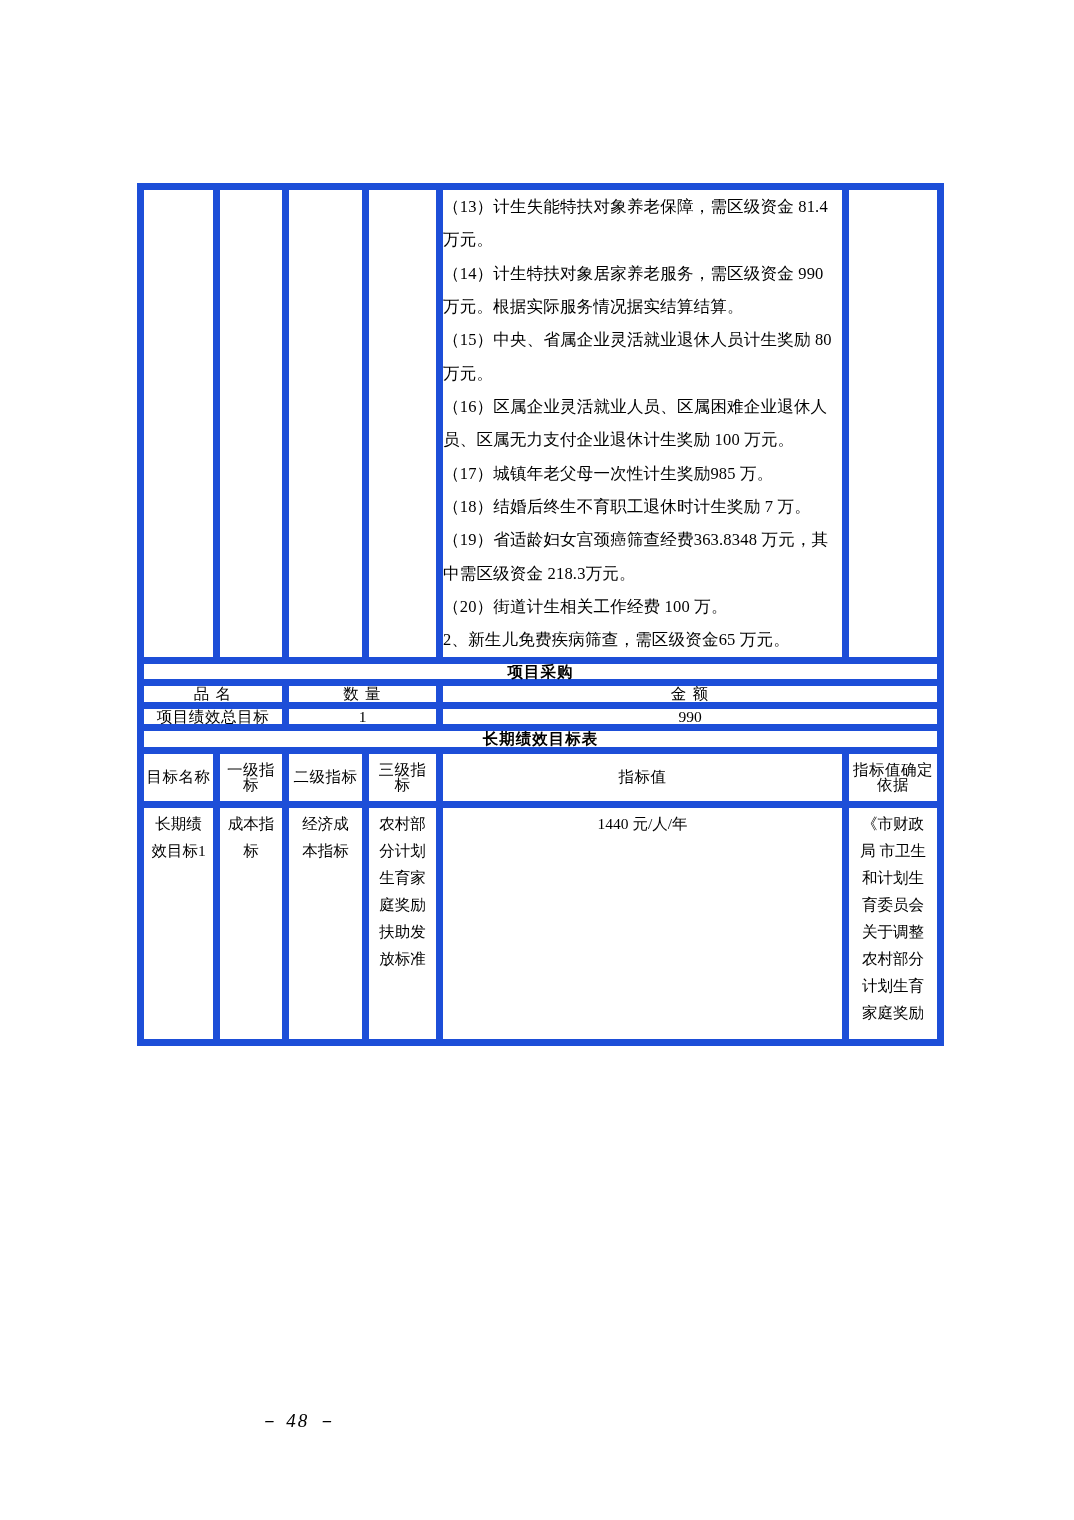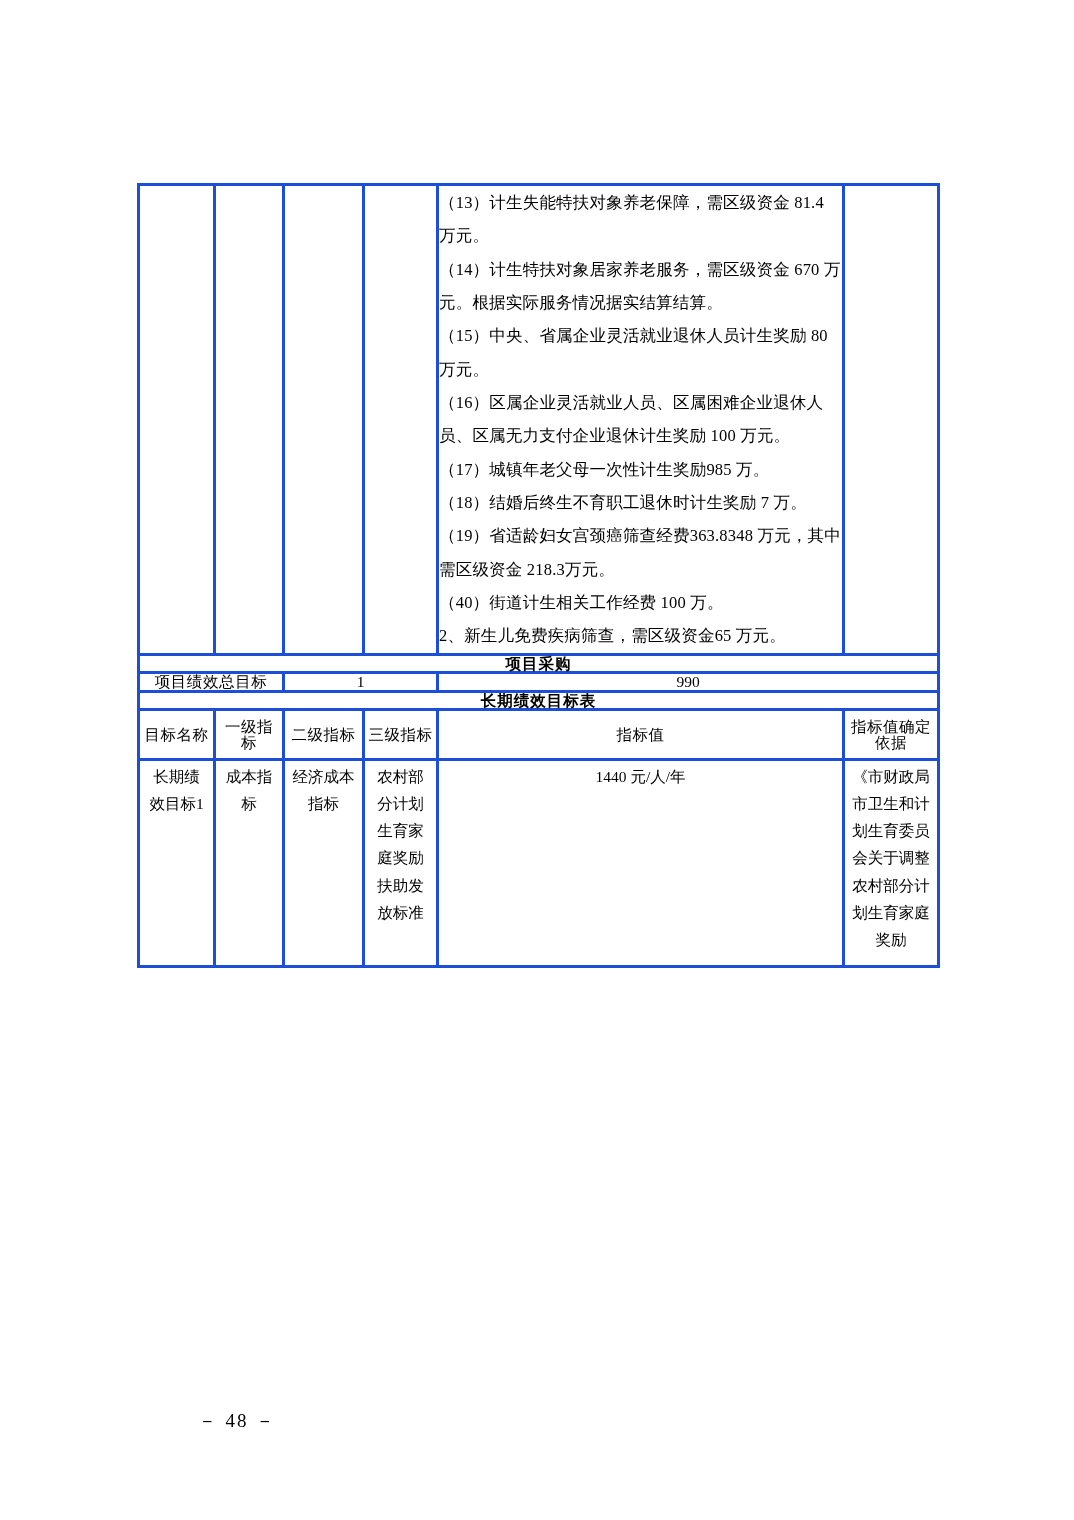--- a/index.html
+++ b/index.html
@@ -23,21 +23,21 @@
   }
   .doc-table {
     position: absolute;
     left: 137px;
     top: 183px;
     width: 800px;
     border-collapse: collapse;
     table-layout: fixed;
   }
   .doc-table td {
-    border: 3px solid #1d4ed8;
+    border: 7px solid #1d4ed8;
     padding: 0;
     vertical-align: middle;
     font-size: 15.5px;
     line-height: 1.0;
   }
   .blank-cell { }
   .body-cell {
     padding: 10px 12px 12px 12px;
     vertical-align: top;
     text-align: left;
@@ -95,21 +95,22 @@
     vertical-align: top;
     padding-top: 2px;
   }
   .page-number {
     position: absolute;
     left: 137px;
     top: 1408px;
     width: 200px;
     font-size: 19px;
     letter-spacing: 2px;
-    text-align: center;
+    text-align: right;
+    font-style: italic;
   }
 </style>
 </head>
 <body>
 
 <div class="page">
 
   <table class="doc-table">
     <colgroup>
       <col style="width:76px">
@@ -121,36 +122,41 @@
     </colgroup>
 
     <tbody>
         <tr>
       <td class="blank-cell">&nbsp;</td>
       <td class="blank-cell">&nbsp;</td>
       <td class="blank-cell">&nbsp;</td>
       <td class="blank-cell">&nbsp;</td>
       <td class="body-cell">
         <p>（13）计生失能特扶对象养老保障，需区级资金 81.4 万元。</p>
-        <p>（14）计生特扶对象居家养老服务，需区级资金 670 万元。根据实际服务情况据实结算结算。</p>
+        <p>（14）计生特扶对象居家养老服务，需区级资金 990 万元。根据实际服务情况据实结算结算。</p>
         <p>（15）中央、省属企业灵活就业退休人员计生奖励 80 万元。</p>
         <p>（16）区属企业灵活就业人员、区属困难企业退休人员、区属无力支付企业退休计生奖励 100 万元。</p>
         <p>（17）城镇年老父母一次性计生奖励985 万。</p>
         <p>（18）结婚后终生不育职工退休时计生奖励 7 万。</p>
         <p>（19）省适龄妇女宫颈癌筛查经费363.8348 万元，其中需区级资金 218.3万元。</p>
-        <p>（40）街道计生相关工作经费 100 万。</p>
+        <p>（20）街道计生相关工作经费 100 万。</p>
         <p>2、新生儿免费疾病筛查，需区级资金65 万元。</p>
       </td>
       <td class="blank-cell">&nbsp;</td>
     </tr>
 
     <tr>
       <td class="section-title" colspan="6">项目采购</td>
     </tr>
 
+    <tr>
+      <td class="hdr" colspan="2">品  名</td>
+      <td class="hdr" colspan="2">数  量</td>
+      <td class="hdr" colspan="2">金  额</td>
+    </tr>
 
     <tr>
       <td class="cell-center" colspan="2">项目绩效总目标</td>
       <td class="cell-center-num" colspan="2">1</td>
       <td class="cell-center-num" colspan="2">990</td>
     </tr>
 
 
 
 

